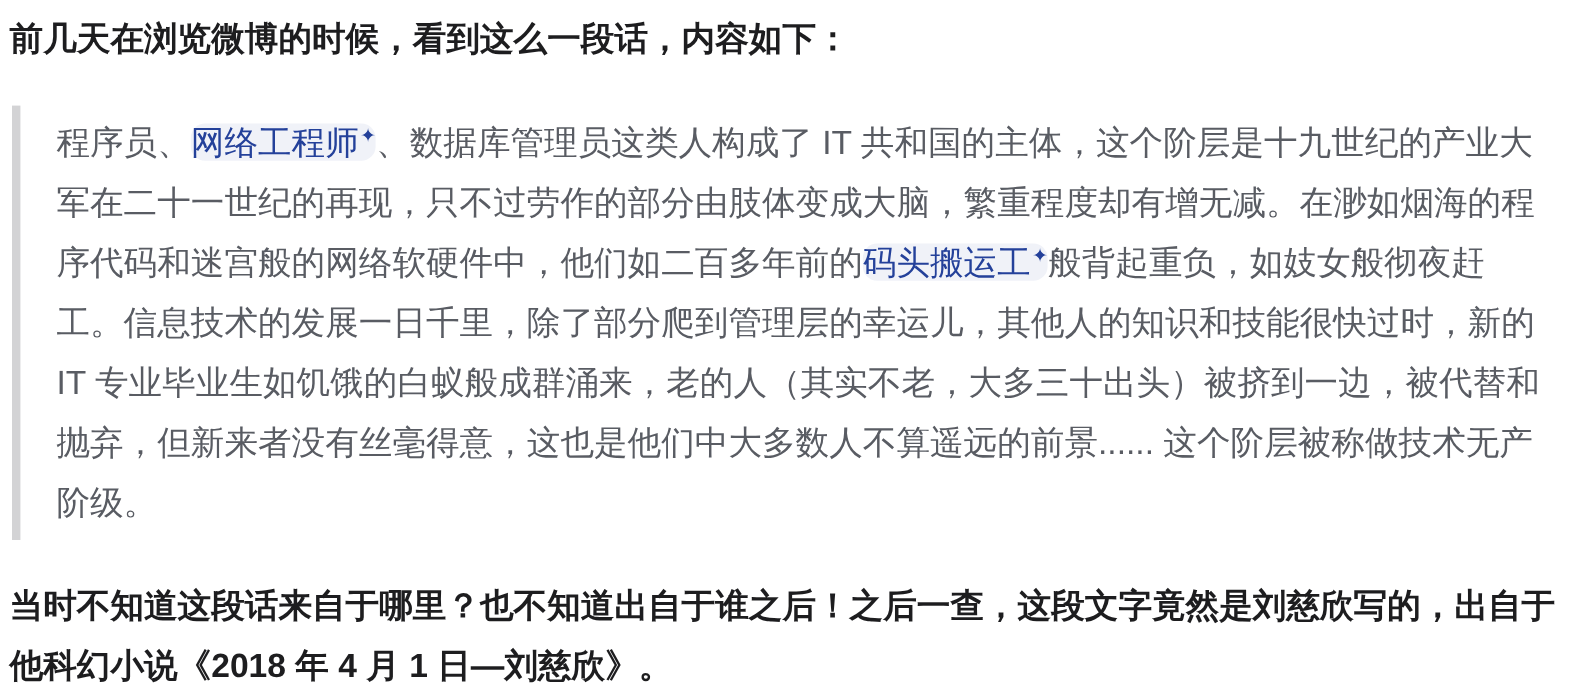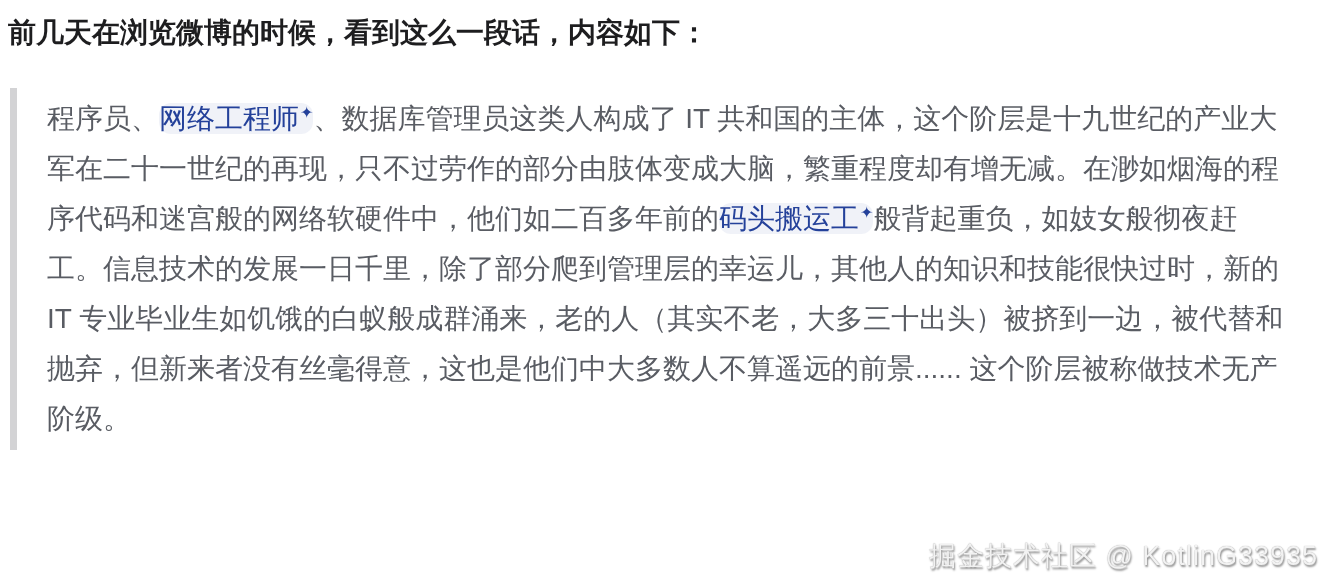--- a/index.html
+++ b/index.html
@@ -75,16 +75,16 @@
 <body>
 
 <div class="page">
 
   <p class="intro">前几天在浏览微博的时候，看到这么一段话，内容如下：</p>
 
   <blockquote class="quote">
     <span><span>程序员、</span><a class="quote-link" href="#">网络工程师<span class="link-marker">✦</span></a><span>、数据库管理员这类人构成了 IT 共和国的主体，这个阶层是十九世纪的产业大军在二十一世纪的再现，只不过劳作的部分由肢体变成大脑，繁重程度却有增无减。在渺如烟海的程序代码和迷宫般的网络软硬件中，他们如二百多年前的</span><a class="quote-link" href="#">码头搬运工<span class="link-marker">✦</span></a><span>般背起重负，如妓女般彻夜赶工。信息技术的发展一日千里，除了部分爬到管理层的幸运儿，其他人的知识和技能很快过时，新的 IT 专业毕业生如饥饿的白蚁般成群涌来，老的人（其实不老，大多三十出头）被挤到一边，被代替和抛弃，但新来者没有丝毫得意，这也是他们中大多数人不算遥远的前景...... 这个阶层被称做技术无产阶级。</span></span>
   </blockquote>
 
+  <p class="outro">当时不知道这段话来自于哪里？也不知道出自于谁之后！之后一查，这段文字竟然是刘慈欣写的，出自于他科幻小说《2018 年 4 月 1 日—刘慈欣》。</p>
 
-  <div class="watermark">掘金技术社区 @ KotlinG33935</div>
 
 </div>
 
 </body></html>

